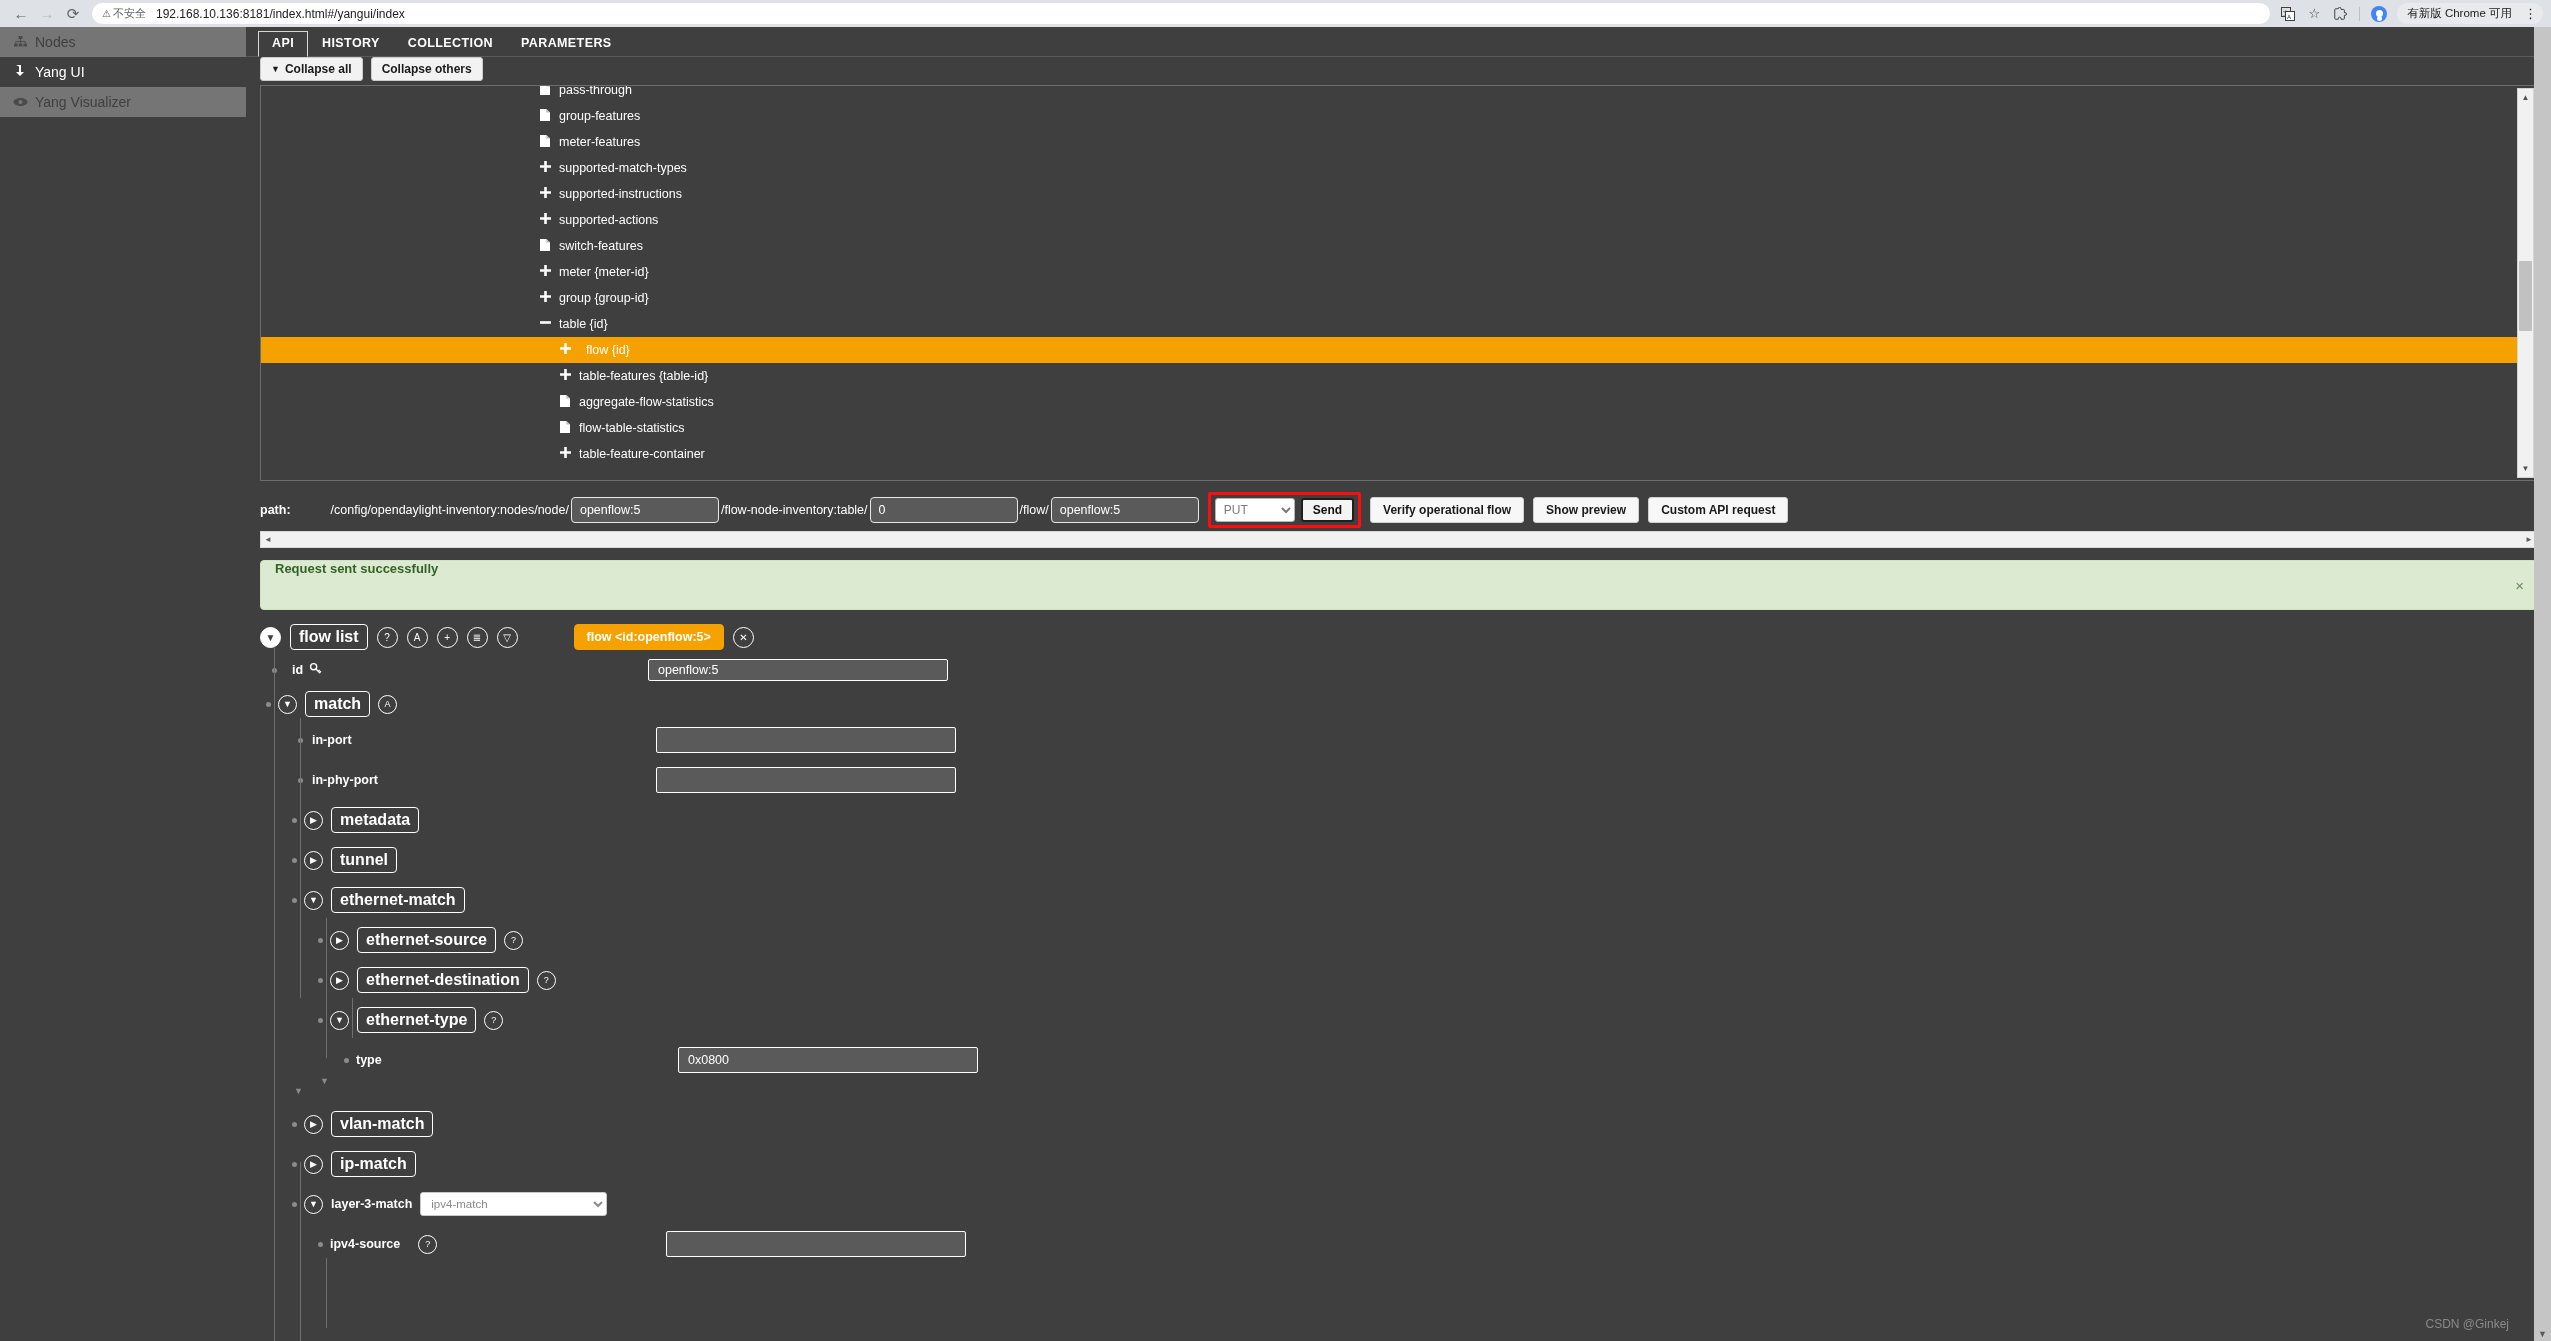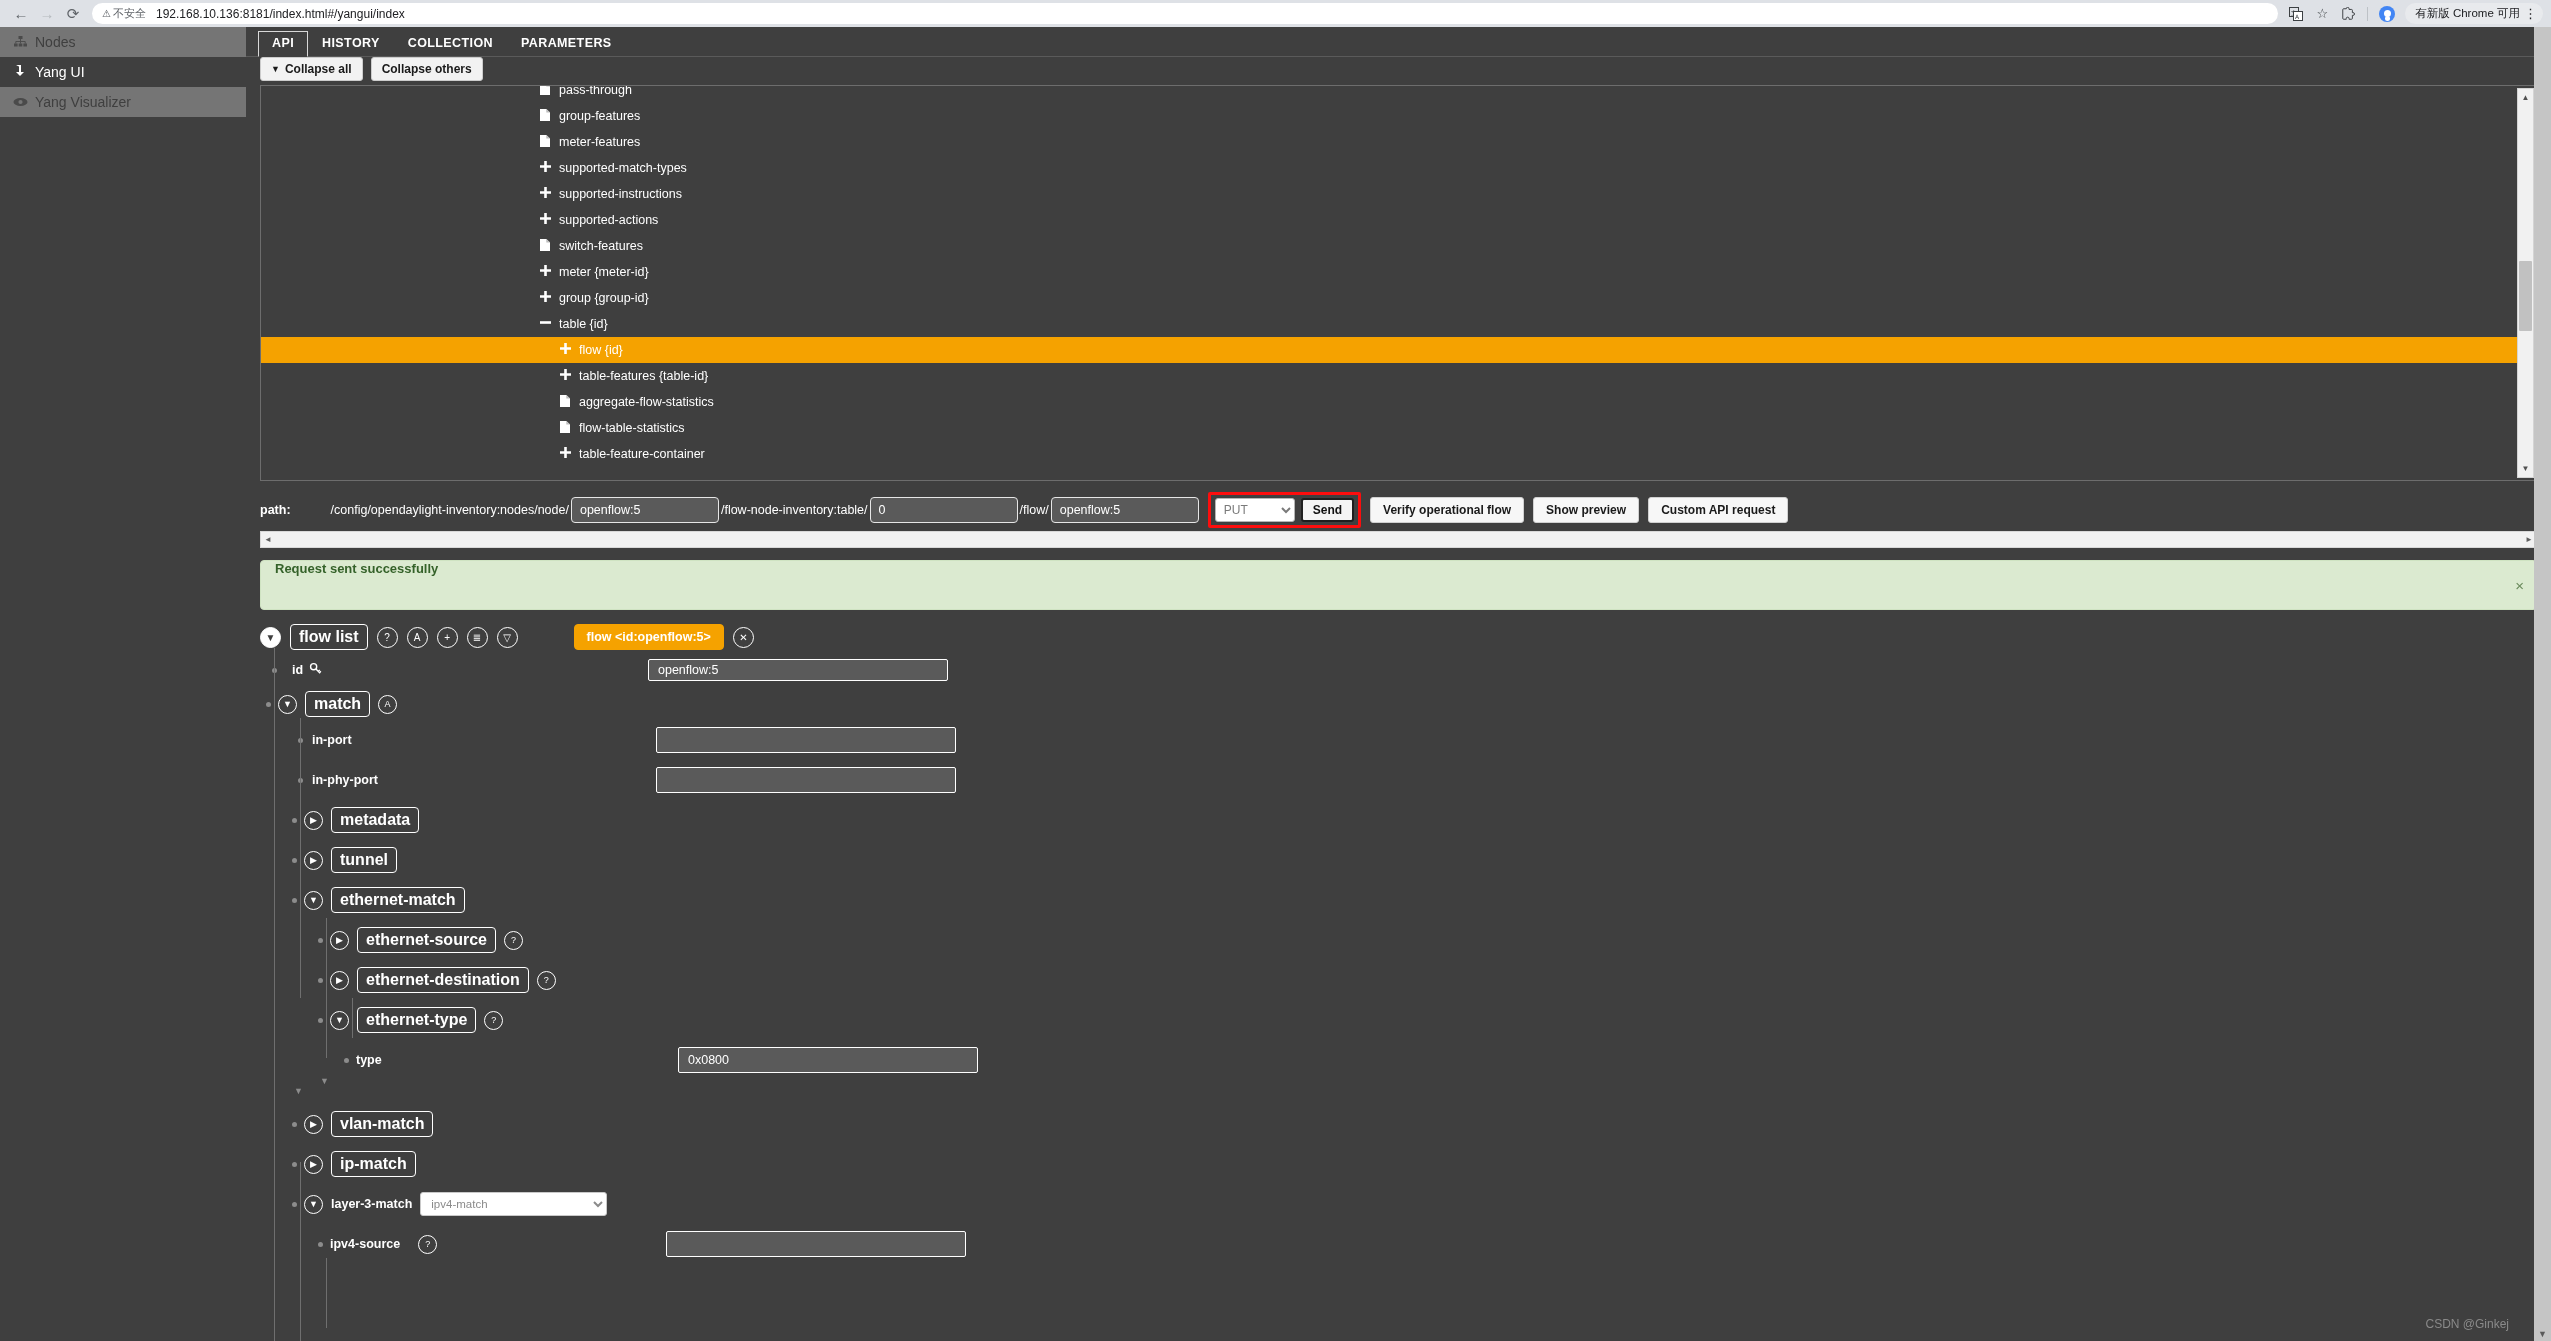--- a/index.html
+++ b/index.html
@@ -59,21 +59,21 @@
     background: #4285f4; display: flex; align-items: center; justify-content: center;
   }
   .avatar-circle::after {
     content: ""; width: 7px; height: 7px; border-radius: 50%;
     background: #fff; box-shadow: 0 5px 0 -1px #fff;
   }
   .chrome-update {
     background: #e8eaed; border-radius: 11px;
     height: 21px; display: flex; align-items: center;
     padding: 0 6px 0 10px; font-size: 11.5px; color: #202124;
-    gap: 4px; margin-left: 4px; justify-content: center;
+    gap: 12px; margin-left: 4px; justify-content: center;
   }
   .kebab { letter-spacing: 0; font-size: 13px; line-height: 1; }
 
   
   .app {
     position: relative;
     width: 2551px;
     height: 1314px;
     background: #3f3f3f;
     display: flex;
@@ -494,21 +494,21 @@
                 <path d="M4.2 0h2.6v4.2H11v2.6H6.8V11H4.2V6.8H0V4.2h4.2z" fill="#fff"></path>
               </svg></span>
             <span class="lbl">group {group-id}</span>
           </div>
           <div class="tree-row" style="padding-left: 276px;">
             <span class="ico minus"><svg width="11" height="11" viewBox="0 0 11 11">
                 <rect x="0" y="4.2" width="11" height="2.6" fill="#fff"></rect>
               </svg></span>
             <span class="lbl">table {id}</span>
           </div>
-          <div class="tree-row sel" style="padding-left: 296px;">
+          <div class="tree-row sel" style="padding-left: 296px; gap: 7px;">
             <span class="ico plus"><svg width="11" height="11" viewBox="0 0 11 11">
                 <path d="M4.2 0h2.6v4.2H11v2.6H6.8V11H4.2V6.8H0V4.2h4.2z" fill="#fff"></path>
               </svg></span>
             <span class="lbl">flow {id}</span>
           </div>
           <div class="tree-row" style="padding-left: 296px;">
             <span class="ico plus"><svg width="11" height="11" viewBox="0 0 11 11">
                 <path d="M4.2 0h2.6v4.2H11v2.6H6.8V11H4.2V6.8H0V4.2h4.2z" fill="#fff"></path>
               </svg></span>
             <span class="lbl">table-features {table-id}</span>

